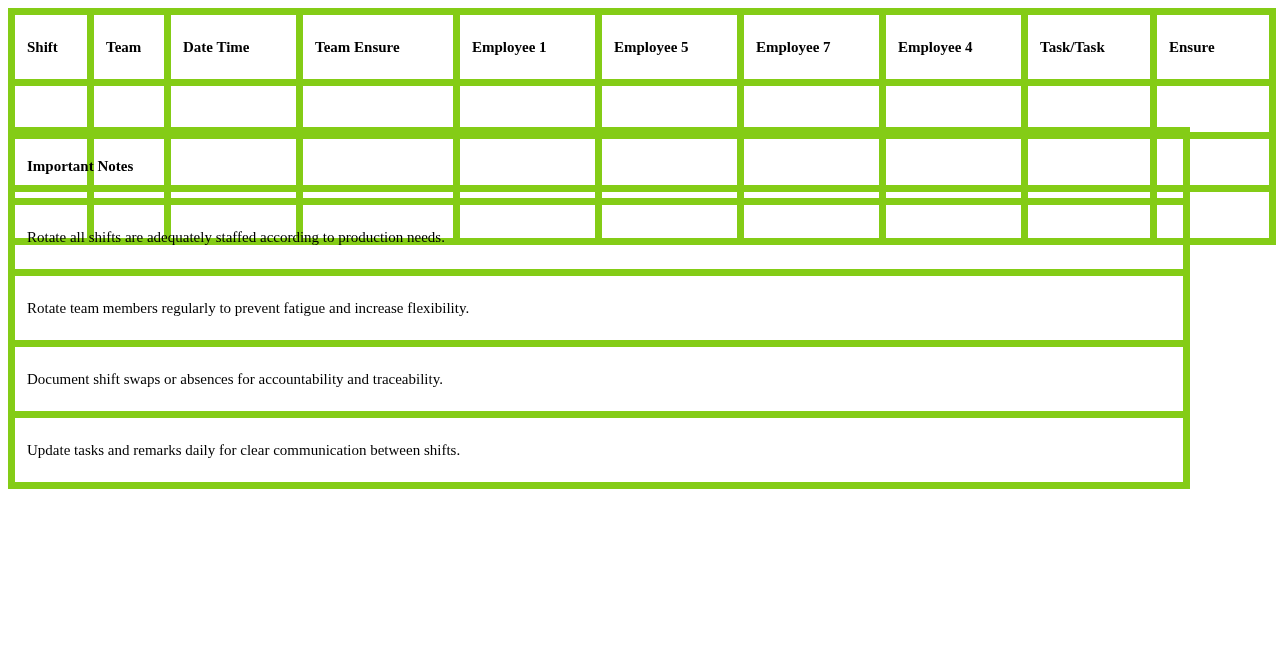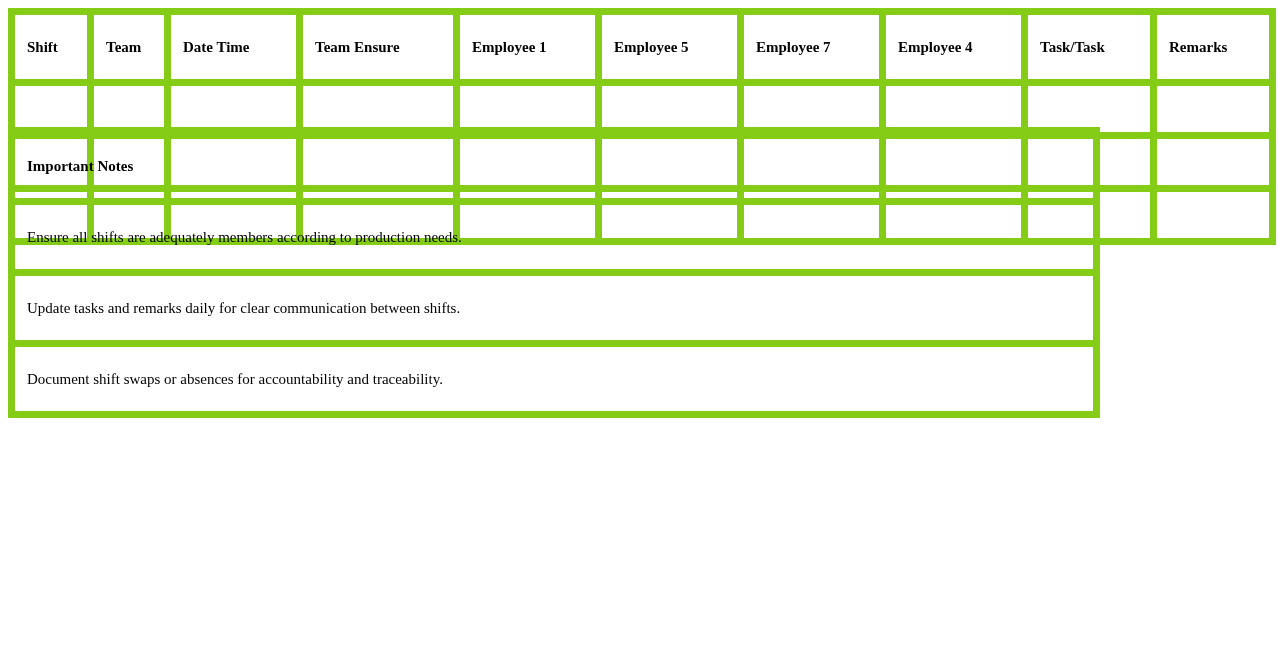--- a/index.html
+++ b/index.html
@@ -6,21 +6,21 @@
   body {
     width: 1278px; height: 650px; position: relative; overflow: hidden;
     font-family: "Liberation Serif", "DejaVu Serif", serif;
     font-size: 15px; color: #000;
   }
   table { border-collapse: collapse; position: absolute; left: 8px; }
   td, th { border: 7px solid #84cc16; padding: 15px 12px; text-align: left; vertical-align: middle; }
   #schedule { top: 8px; width: 1262px; table-layout: fixed; }
   #schedule th { height: 34px; font-weight: bold; }
   #schedule td { height: 16px; }
-  #notes { top: 127px; width: 1092px; }
+  #notes { top: 127px; width: 1182px; }
   #notes td, #notes th { height: 34px; }
   #notes th { font-weight: bold; }
 </style>
 </head>
 <body>
 
 <table id="schedule">
   <colgroup>
     <col style="width:79px">
       <col style="width:77px">
@@ -37,21 +37,21 @@
     <tr>
       <th>Shift</th>
       <th>Team</th>
       <th>Date Time</th>
       <th>Team Ensure</th>
       <th>Employee 1</th>
       <th>Employee 5</th>
       <th>Employee 7</th>
       <th>Employee 4</th>
       <th>Task/Task</th>
-      <th>Remarks</th>
+      <th>Ensure</th>
     </tr>
   </thead>
   <tbody>
     <tr>
       <td></td>
       <td></td>
       <td></td>
       <td></td>
       <td></td>
       <td></td>
@@ -86,22 +86,25 @@
     </tr>
   </tbody>
 </table>
 
 <table id="notes">
   <tbody>
       <tr>
         <th>Important Notes</th>
       </tr>
   <tr>
-        <td>Ensure all shifts are adequately members according to production needs.</td>
+        <td>Rotate all shifts are adequately staffed according to production needs.</td>
+      </tr>
+  <tr>
+        <td>Rotate team members regularly to prevent fatigue and increase flexibility.</td>
+      </tr>
+  <tr>
+        <td>Document shift swaps or absences for accountability and traceability.</td>
       </tr>
   <tr>
         <td>Update tasks and remarks daily for clear communication between shifts.</td>
-      </tr>
-  <tr>
-        <td>Document shift swaps or absences for accountability and traceability.</td>
       </tr>
 </tbody>
   </table>
 
 </body></html>

